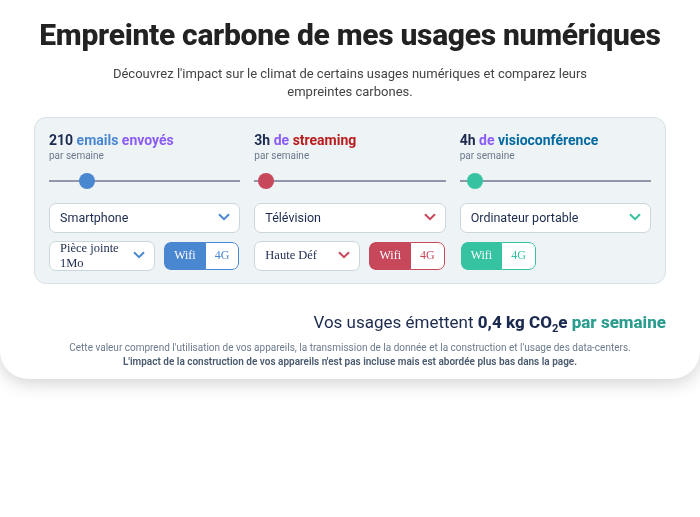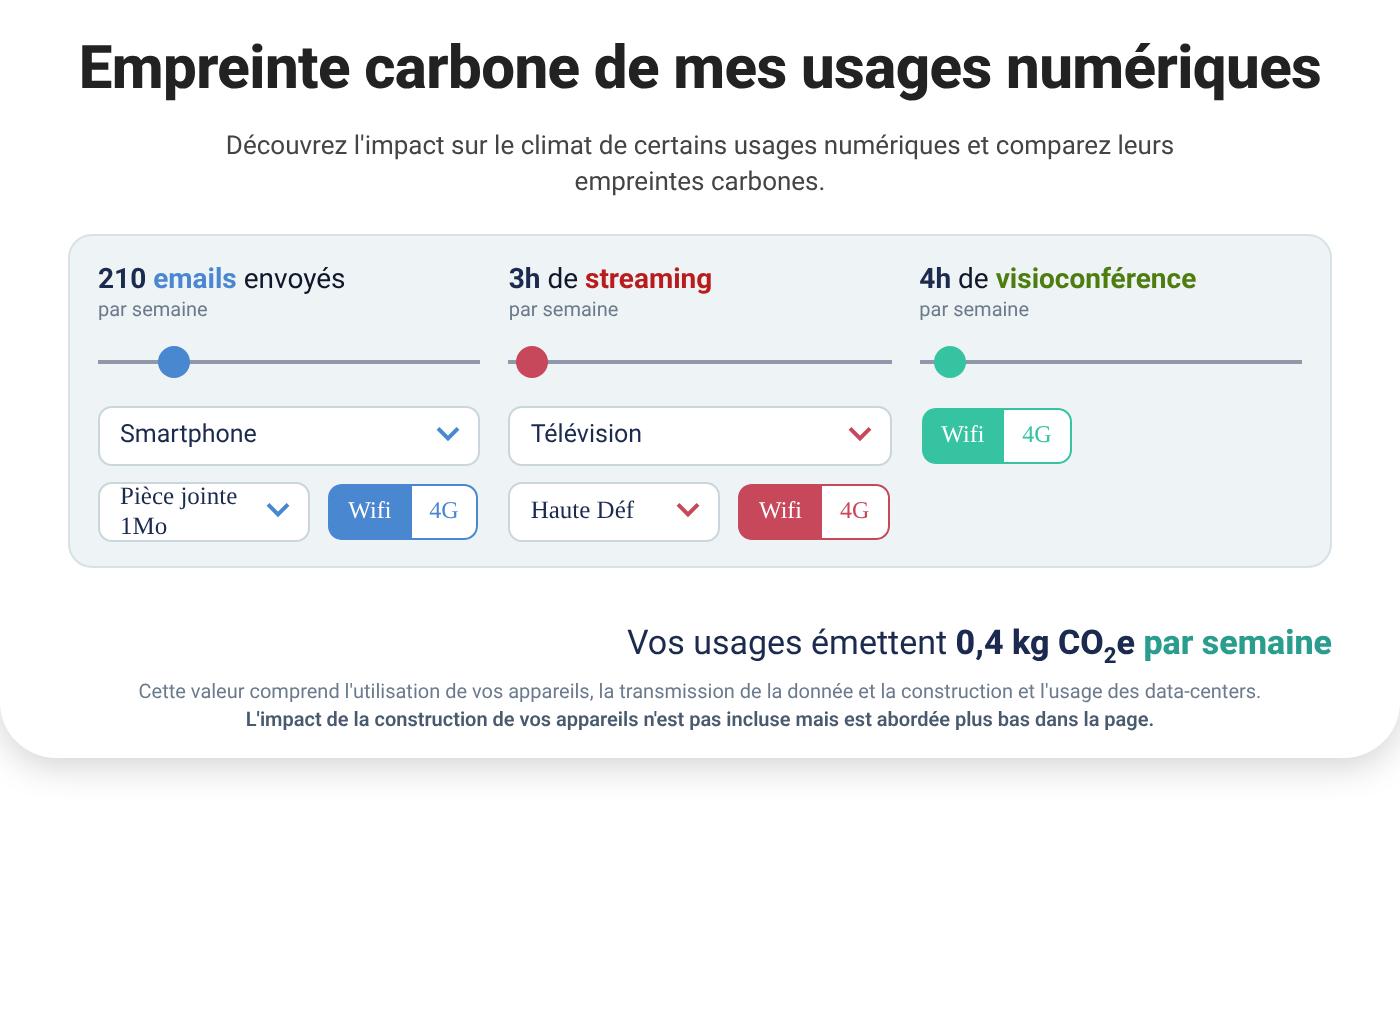--- a/index.html
+++ b/index.html
@@ -43,24 +43,24 @@
     display: flex;
     gap: 14px;
   }
   .col { flex: 1; min-width: 0; }
   .col-title {
     font-size: 14px;
     font-weight: 700;
     color: #1b2a4e;
     white-space: nowrap;
   }
-  .col-title .light { font-weight: 400; color:#0f172a; }
+  .col-title .light { font-weight: 700; color:#8b5cf6; }
   .c-blue  { color:#4a87d1; }
   .c-red   { color:#b91c1c; }
-  .c-green { color:#4d7c0f; }
+  .c-green { color:#0369a1; }
   .per-week {
     font-size: 10px;
     color: #6b7a8c;
     margin-top: 2px;
   }
   .slider {
     position: relative;
     height: 20px;
     margin: 10px 0 12px 0;
   }
@@ -249,20 +249,28 @@
       <div class="col-title">
         <span>4h</span>
         <span class="light">de</span>
         <span class="c-green">visioconférence</span>
       </div>
       <div class="per-week">par semaine</div>
       <div class="slider">
         <div class="track"></div>
         <div class="thumb green"></div>
       </div>
+      <div class="sel">
+        <span>Ordinateur portable</span>
+        <span class="chev">
+          <svg width="12" height="8" viewBox="0 0 12 8">
+              <path d="M1 1l5 5 5-5" fill="none" stroke="#35c3a2" stroke-width="2"></path>
+            </svg>
+        </span>
+      </div>
       <div class="row2">
         <div class="seg">
           <div class="opt active-green">Wifi</div>
           <div class="opt inactive-green">4G</div>
         </div>
       </div>
     </div>
 
   </div>
 

